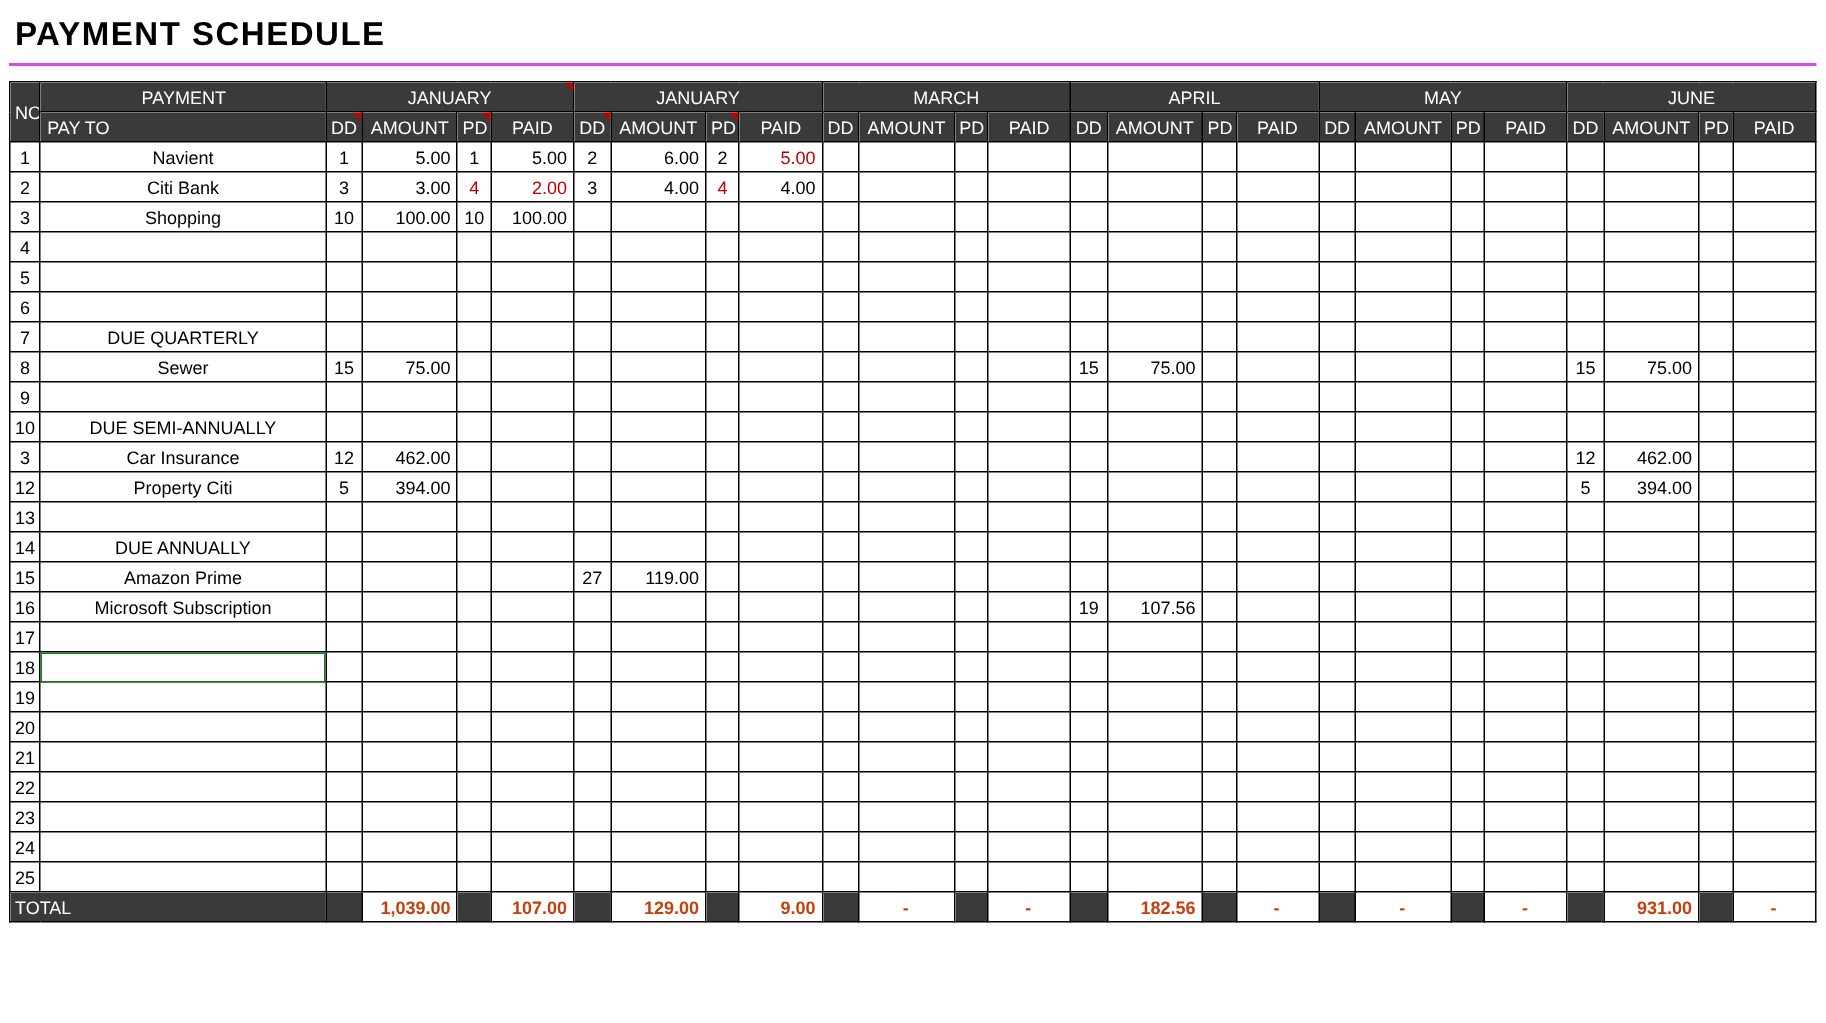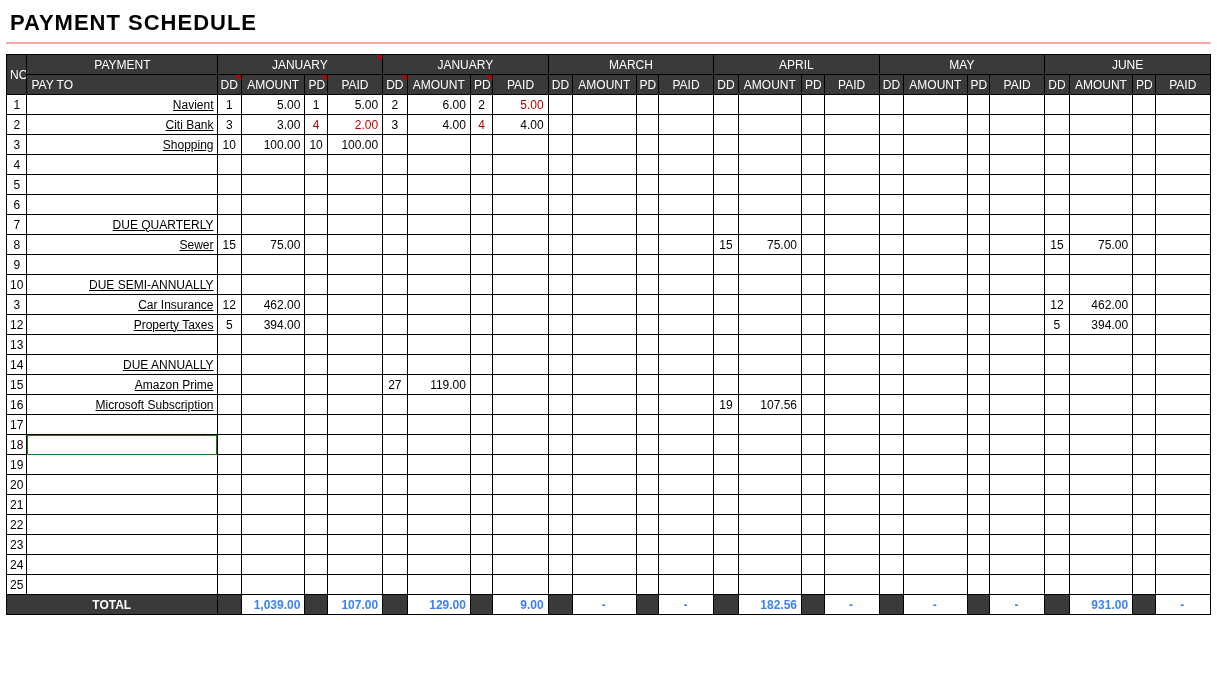--- a/index.html
+++ b/index.html
@@ -10,21 +10,21 @@
     font-size: 12px;
     background: #fff;
     color: #000;
     width: 1217px;
   }
   .title {
     font-size: 22px;
     font-weight: bold;
     letter-spacing: 1px;
     padding: 4px 0 6px 4px;
-    border-bottom: 2px solid #fca5a5;
+    border-bottom: 2px solid #d946ef;
     margin-bottom: 10px;
   }
   table {
     border-collapse: collapse;
     width: 100%;
     table-layout: fixed;
   }
   th, td {
     border: 1px solid #000;
     padding: 2px 3px;
@@ -41,30 +41,29 @@
   .no-col { width: 20px; text-align: left; }
   .payto-col { width: 186px; text-align: left; }
   .dd-col { width: 24px; text-align: center; }
   .amt-col { width: 62px; text-align: right; }
   .pd-col { width: 22px; text-align: center; }
   .paid-col { width: 54px; text-align: right; }
   .num { text-align: right; padding-right: 4px; }
   .ctr { text-align: center; }
   .red { color: #c00000; }
   .row-no { text-align: center; }
-  .payto { text-align: right; padding-left: 3px; text-decoration: underline; }
+  .payto { text-align: center; padding-left: 3px; }
   .total-row td {
     background: #3a3a3a;
     color: #fff;
-    font-weight: bold;
-    text-align: center;
+    font-weight: normal;
   }
   .total-row .tot-amt {
     background: #fff;
-    color: #3b82f6;
+    color: #c2410c;
     text-align: right;
     font-weight: bold;
     padding-right: 4px;
   }
   .selected-cell {
     outline: 1px solid #1a7f1a;
     outline-offset: -1px;
   }
   .note-mark {
     position: relative;
@@ -455,21 +454,21 @@
         <td class="num"></td>
         <td class="ctr"></td>
         <td class="num"></td>
         <td class="ctr">12</td>
         <td class="num">462.00</td>
         <td class="ctr"></td>
         <td class="num"></td>
       </tr>
       <tr>
         <td class="row-no">12</td>
-        <td class="payto">Property Taxes</td>
+        <td class="payto">Property Citi</td>
         <td class="ctr">5</td>
         <td class="num">394.00</td>
         <td class="ctr"></td>
         <td class="num"></td>
         <td class="ctr"></td>
         <td class="num"></td>
         <td class="ctr"></td>
         <td class="num"></td>
         <td class="ctr"></td>
         <td class="num"></td>

